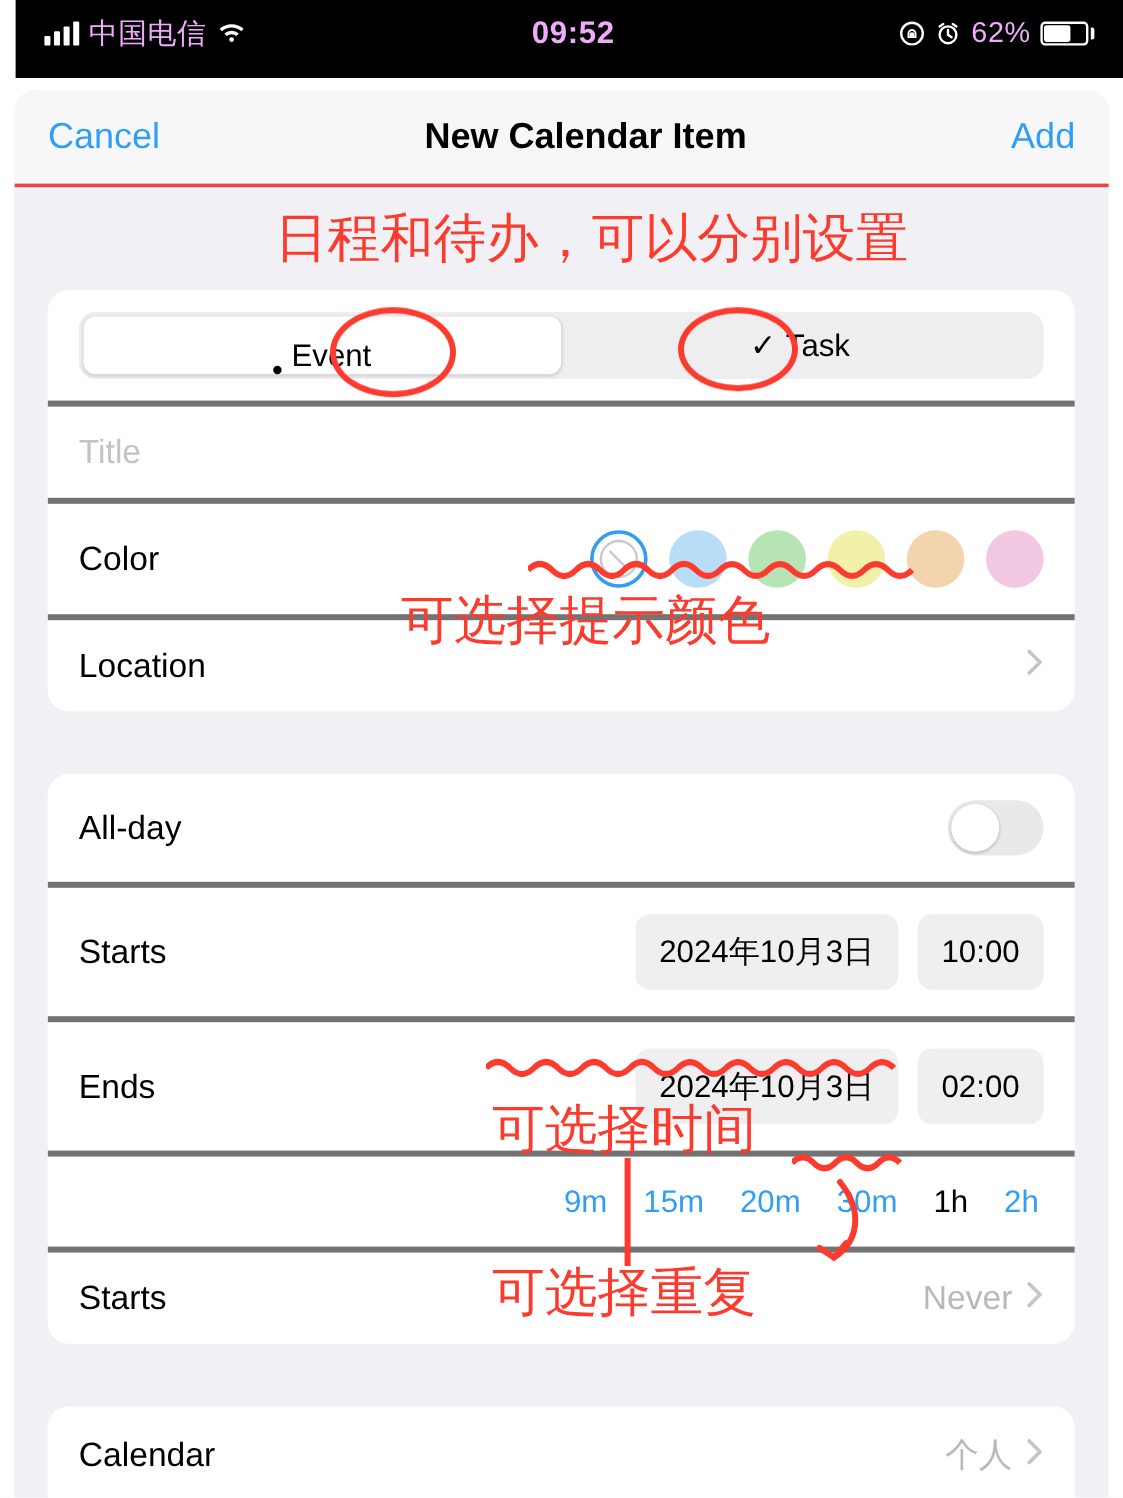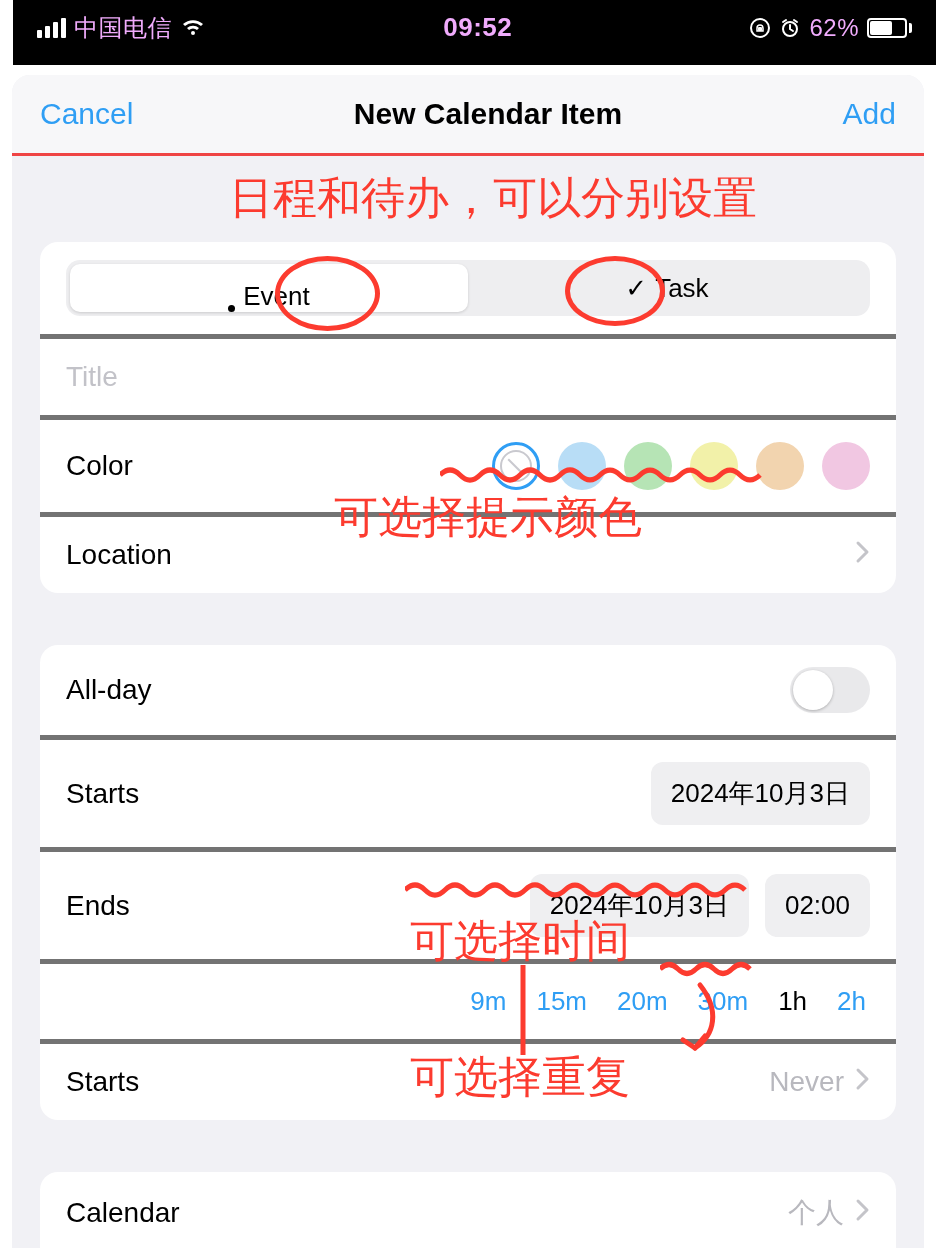--- a/index.html
+++ b/index.html
@@ -270,20 +270,21 @@
       <div class="row">
         <span class="row-label">All-day</span>
         <button class="toggle">
             <span class="toggle-knob"></span>
           </button>
       </div>
       <div class="row">
         <span class="row-label">Starts</span>
         <div class="pills">
           <button class="pill">2024年10月3日</button>
+          <button class="pill">10:00</button>
         </div>
       </div>
       <div class="row">
         <span class="row-label">Ends</span>
         <div class="pills">
           <button class="pill">2024年10月3日</button>
           <button class="pill">02:00</button>
         </div>
       </div>
       <div class="row dur-row">

